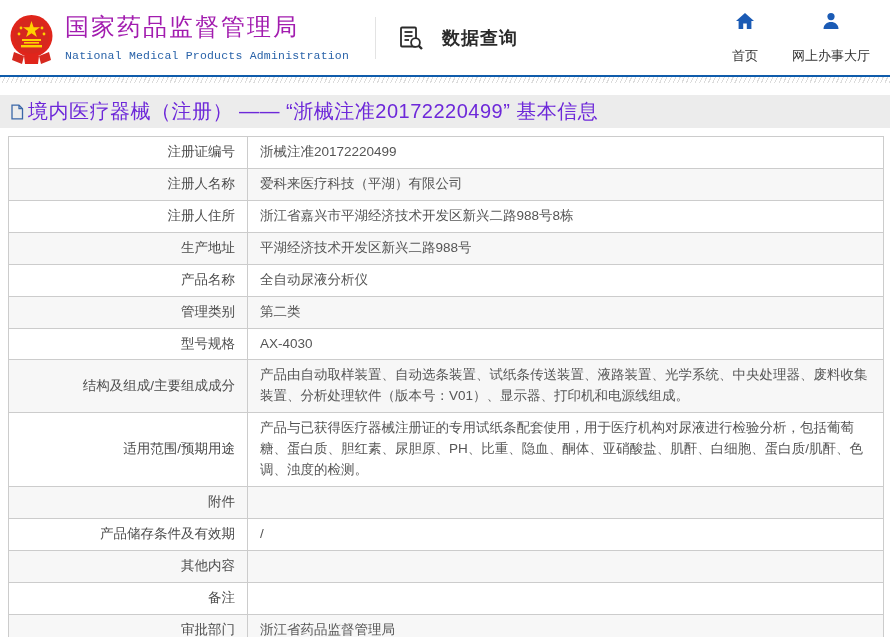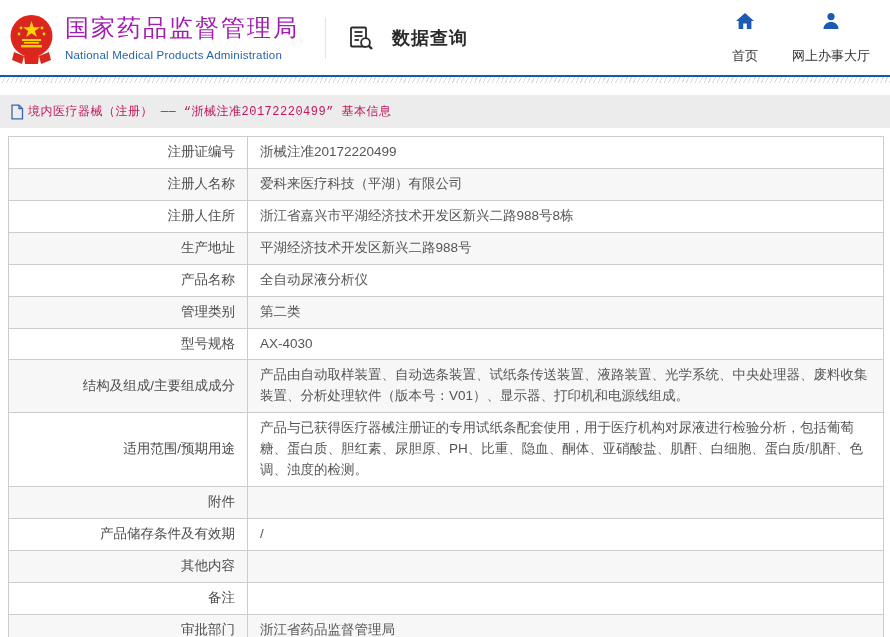--- a/index.html
+++ b/index.html
@@ -4,37 +4,37 @@
 <style>
   * { box-sizing: border-box; margin: 0; padding: 0; }
   html,body { width: 890px; background: #fff; }
   body { font-family: "Liberation Sans", "DejaVu Sans", sans-serif; color:#555; }
 
   
   .header { height: 75px; display: flex; align-items: center; padding: 0 14px 0 8px; background:#fff; }
   .emblem { width: 47px; height: 52px; flex: 0 0 auto; }
   .titles { margin-left: 10px; }
   .title-cn { font-size: 24px; font-weight: normal; color: #a21caf; letter-spacing: 2px; line-height: 1.15; }
-  .title-en { font-size: 11.5px; color: #2a63a9; margin-top: 8px; letter-spacing: 0.2px; }
+  .title-en { font-size: 11.5px; color: #2a63a9; margin-top: 8px; letter-spacing: 0.2px; font-family: Liberation Mono, monospace; }
   .v-divider { width: 1px; height: 42px; background: #e3e3e3; margin: 0 22px 0 26px; }
   .data-query { display: flex; align-items: center; gap: 18px; cursor: pointer; }
   .data-query svg { width: 26px; height: 26px; }
   .dq-label { font-size: 18px; font-weight: 600; color: #2b2b2b; letter-spacing: 1px; }
   .header-nav { margin-left: auto; display: flex; gap: 34px; padding-right: 6px; }
   .nav-item { display: flex; flex-direction: column; align-items: center; gap: 16px; cursor: pointer; }
   .nav-item svg { width: 20px; height: 20px; fill: #1b5bb5; }
   .nav-label { font-size: 13px; color: #333; white-space: nowrap; }
 
   .blue-line { height: 2px; background: #0f5cab; }
   .hatch { height: 6px; background: repeating-linear-gradient(115deg, #dcdcdc 0 1px, #ffffff 1px 4px); }
 
   
   .breadcrumb { margin-top: 12px; height: 33px; background: #ececec; display: flex; align-items: center; padding: 0 10px; }
   .breadcrumb svg { width: 14px; height: 16px; margin-right: 4px; flex: 0 0 auto; }
-  .breadcrumb-text { font-size: 12px; color: #be185d; letter-spacing: 0.5px; font-family: Liberation Mono, monospace; }
+  .breadcrumb-text { font-size: 20px; color: #6d28d9; letter-spacing: 0.5px; }
 
   
   .table-wrap { margin: 8px 6px 0 8px; width: 876px; border: 1px solid #ccc; border-bottom: 2px solid #c5c5c5; }
   .row { display: flex; }
   .row + .row { border-top: 1px solid #ccc; }
   .row:nth-child(even) { background: #f7f7f7; }
   .cell { padding: 5px 12px; font-size: 13.5px; line-height: 1.55; }
   .cell.label { width: 239px; flex: 0 0 auto; text-align: right; border-right: 1px solid #ccc;
                 color: #4c4c4c; display: flex; justify-content: flex-end; align-items: center; gap: 3px; }
   .cell.value { flex: 1 1 auto; color: #555; display: flex; align-items: flex-end; }

